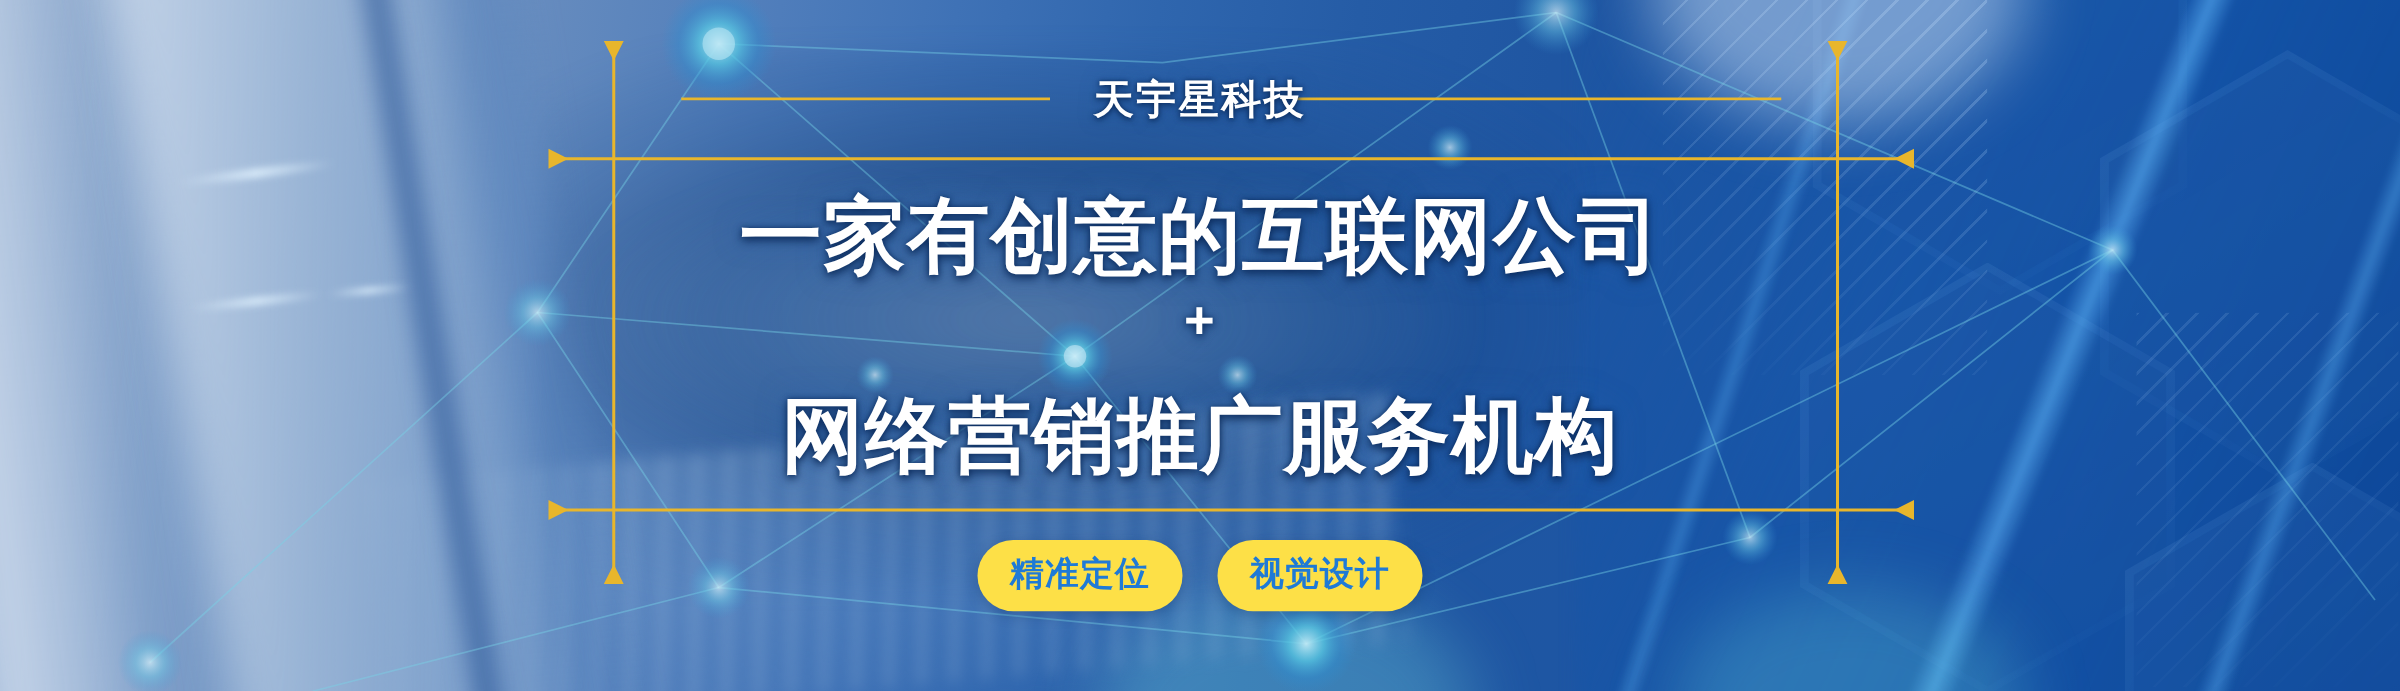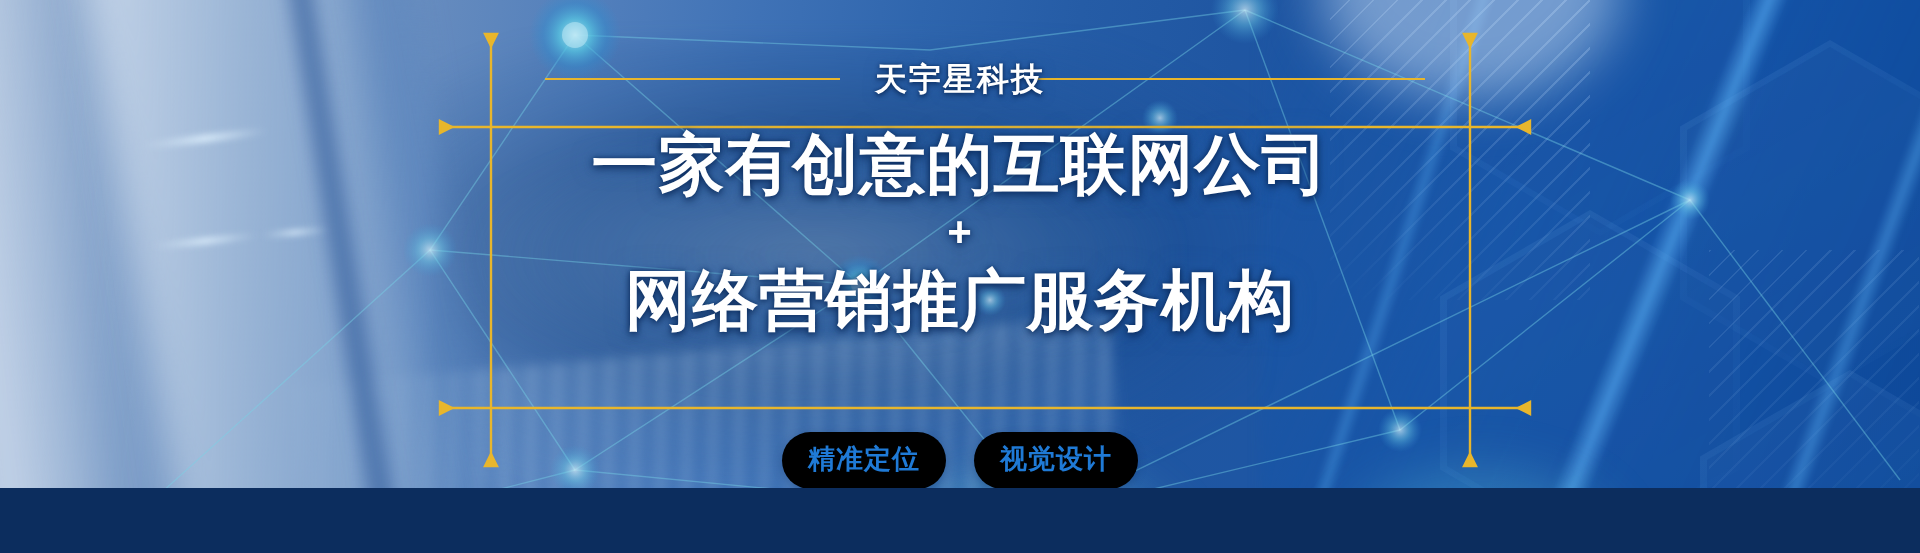--- a/index.html
+++ b/index.html
@@ -7,21 +7,21 @@
     padding: 0;
     background: #0c2d5e;
   }
   body {
     font-family: "Liberation Sans", "DejaVu Sans", sans-serif;
   }
 
   .banner {
     position: relative;
     width: 1920px;
-    height: 488px;
+    height: 553px;
     overflow: hidden;
     background: #1d58a0;
   }
 
   
   .bg-base {
     position: absolute;
     inset: 0;
     background:
       linear-gradient(100deg,
@@ -224,37 +224,38 @@
     letter-spacing: 1px;
     text-shadow:
       0 0 4px rgba(10,44,94,.8),
       0 3px 8px rgba(8,34,78,.8),
       0 0 22px rgba(40,100,175,.55);
   }
   .headline .line {
     font-size: 66px;
     line-height: 80px;
     white-space: nowrap;
+    margin-top: 24px;
   }
   .headline .plus {
     font-size: 42px;
     line-height: 56px;
     font-weight: bold;
   }
 
   .pills {
     position: absolute;
     left: 0; right: 0;
     top: 432px;
     display: flex;
     justify-content: center;
     gap: 28px;
   }
   .pill {
-    background: #000000;
+    background: #fde047;
     color: #1f7ad6;
     font-size: 27px;
     font-weight: bold;
     letter-spacing: 1px;
     line-height: 1;
     padding: 14px 26px 16px;
     border-radius: 30px;
     box-shadow: 0 3px 10px rgba(8,40,90,.28);
     white-space: nowrap;
   }

